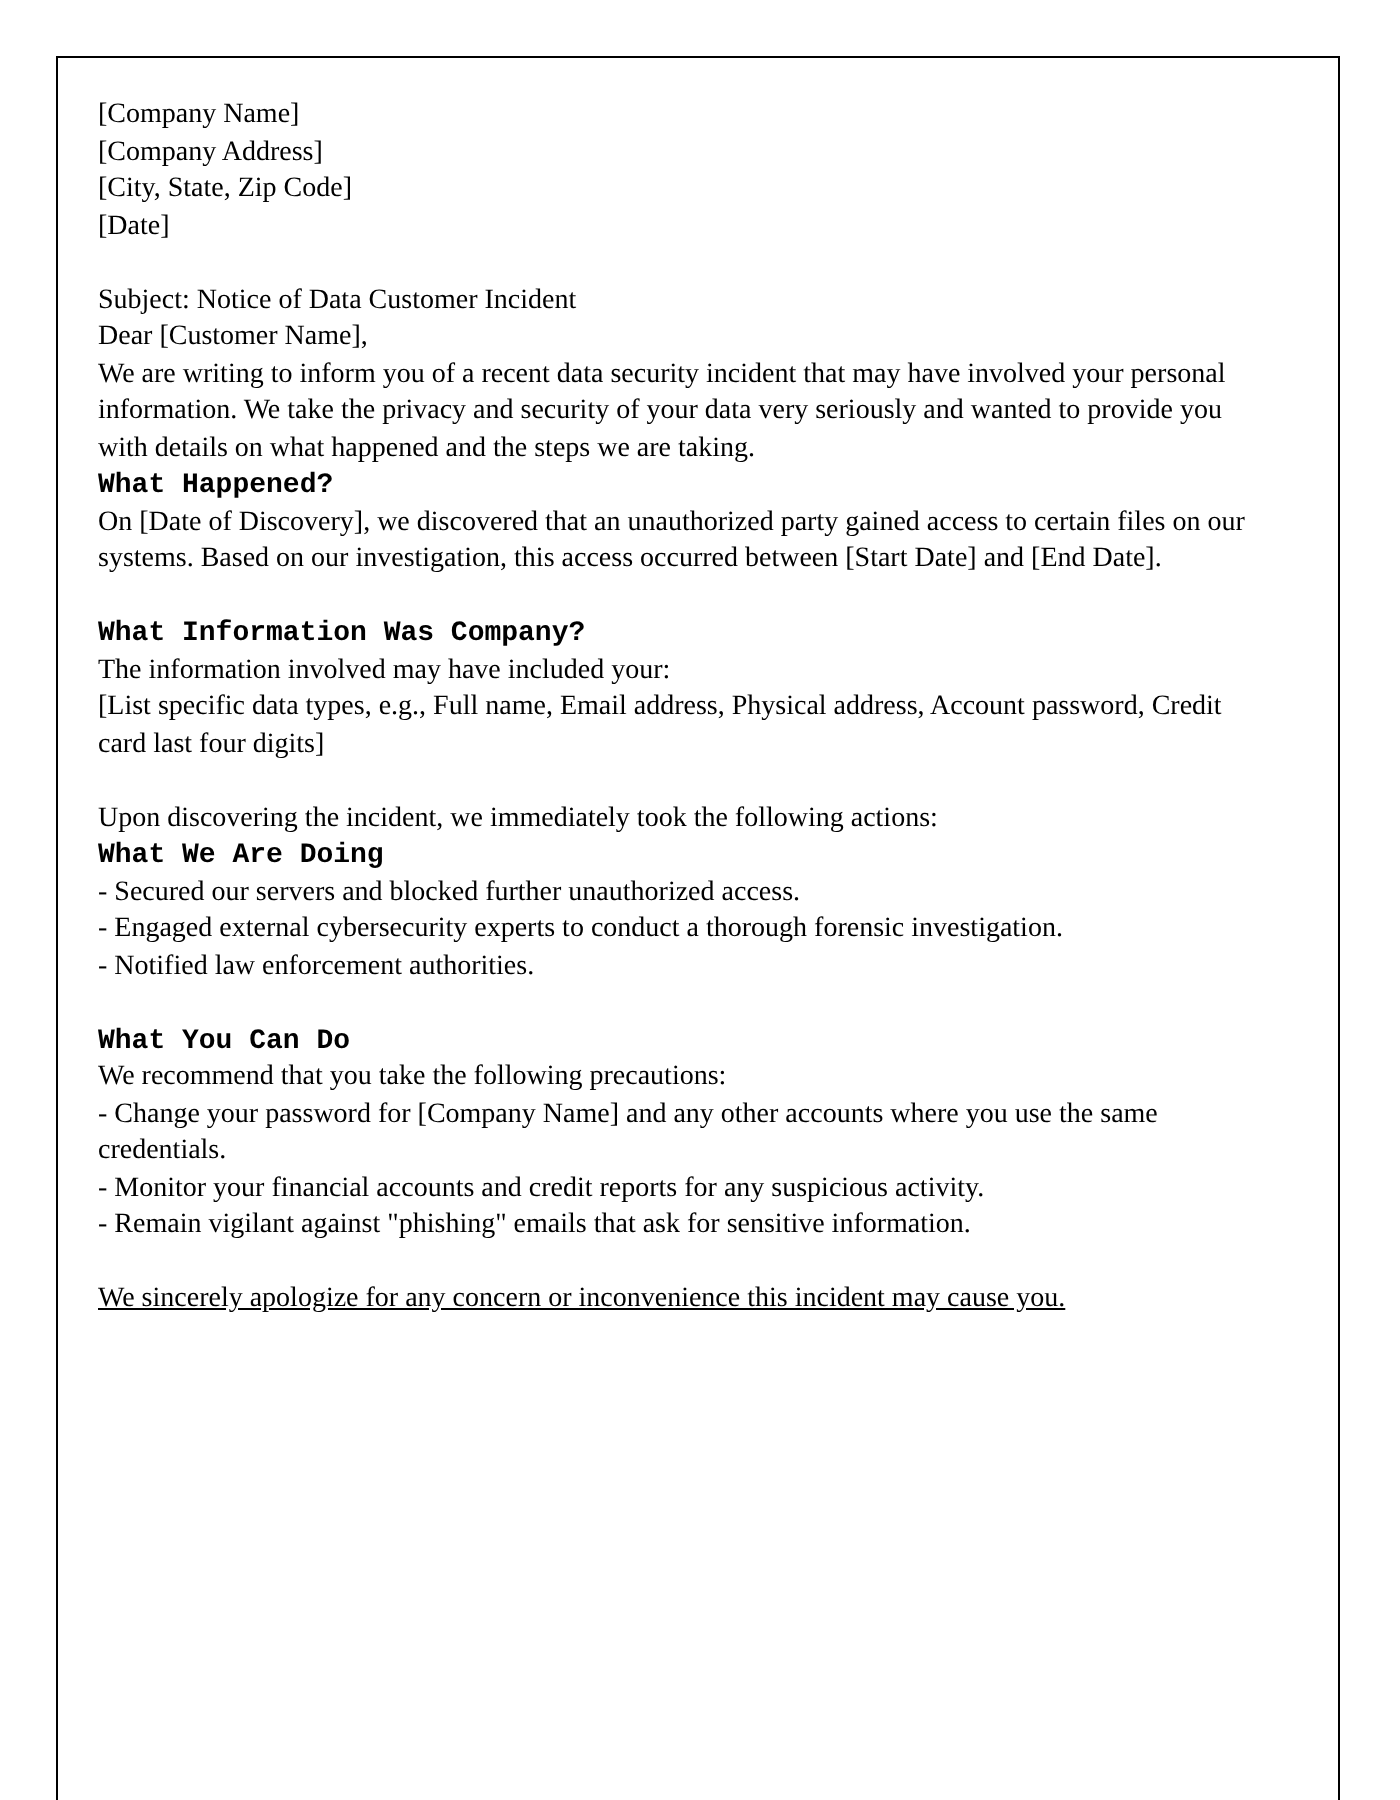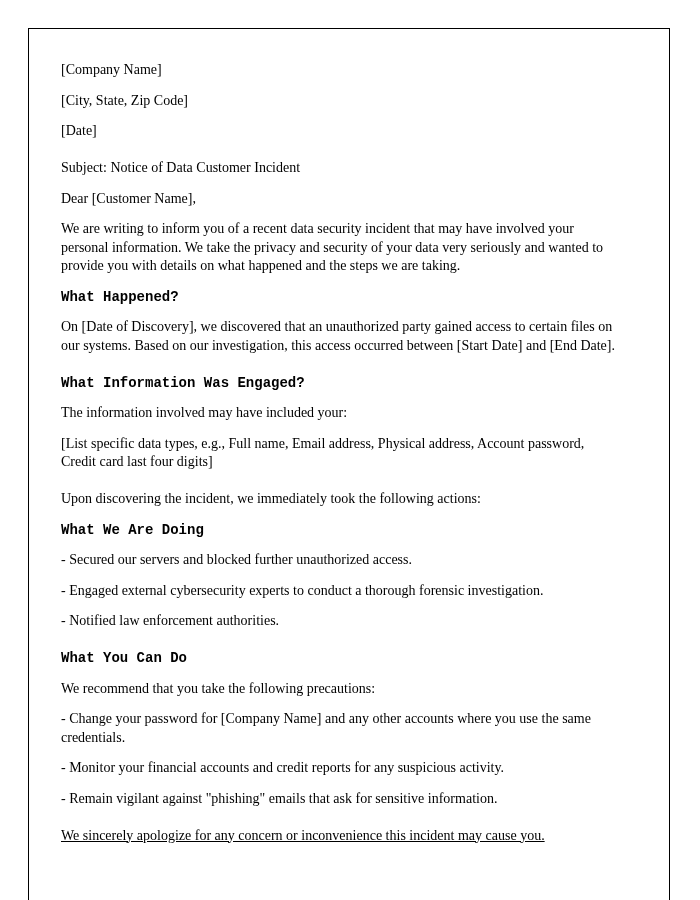--- a/index.html
+++ b/index.html
@@ -31,52 +31,53 @@
     line-height: 18.5px;
   }
   .block {
     margin: 0 0 18.5px 0;
   }
   .block:last-child {
     margin-bottom: 0;
     text-decoration: underline;
   }
   .line {
-    margin: 12px;
+    margin: 0;
   }
   .section-heading {
     font-weight: bold;
     font-family: Liberation Mono, monospace;
   }
 </style>
 </head>
 <body>
 
 <div class="letter-frame">
   <div class="letter-content">
 
     <div class="block">
       <div class="line">[Company Name]</div>
+      <div class="line">[Company Address]</div>
       <div class="line">[City, State, Zip Code]</div>
       <div class="line">[Date]</div>
     </div>
 
     <div class="block line">Subject: Notice of Data Customer Incident</div>
 
     <div class="block line">Dear [Customer Name],</div>
 
     <div class="block line">We are writing to inform you of a recent data security incident that may have involved your personal information. We take the privacy and security of your data very seriously and wanted to provide you with details on what happened and the steps we are taking.</div>
 
     <div class="block">
       <div class="line section-heading">What Happened?</div>
       <div class="line">On [Date of Discovery], we discovered that an unauthorized party gained access to certain files on our systems. Based on our investigation, this access occurred between [Start Date] and [End Date].</div>
     </div>
 
     <div class="block">
-      <div class="line section-heading">What Information Was Engaged?</div>
+      <div class="line section-heading">What Information Was Company?</div>
       <div class="line">The information involved may have included your:</div>
       <div class="line">[List specific data types, e.g., Full name, Email address, Physical address, Account password, Credit card last four digits]</div>
     </div>
 
     <div class="block">
       <div class="line">Upon discovering the incident, we immediately took the following actions:</div>
       <div class="line section-heading">What We Are Doing</div>
       <div class="line">- Secured our servers and blocked further unauthorized access.</div>
       <div class="line">- Engaged external cybersecurity experts to conduct a thorough forensic investigation.</div>
       <div class="line">- Notified law enforcement authorities.</div>

